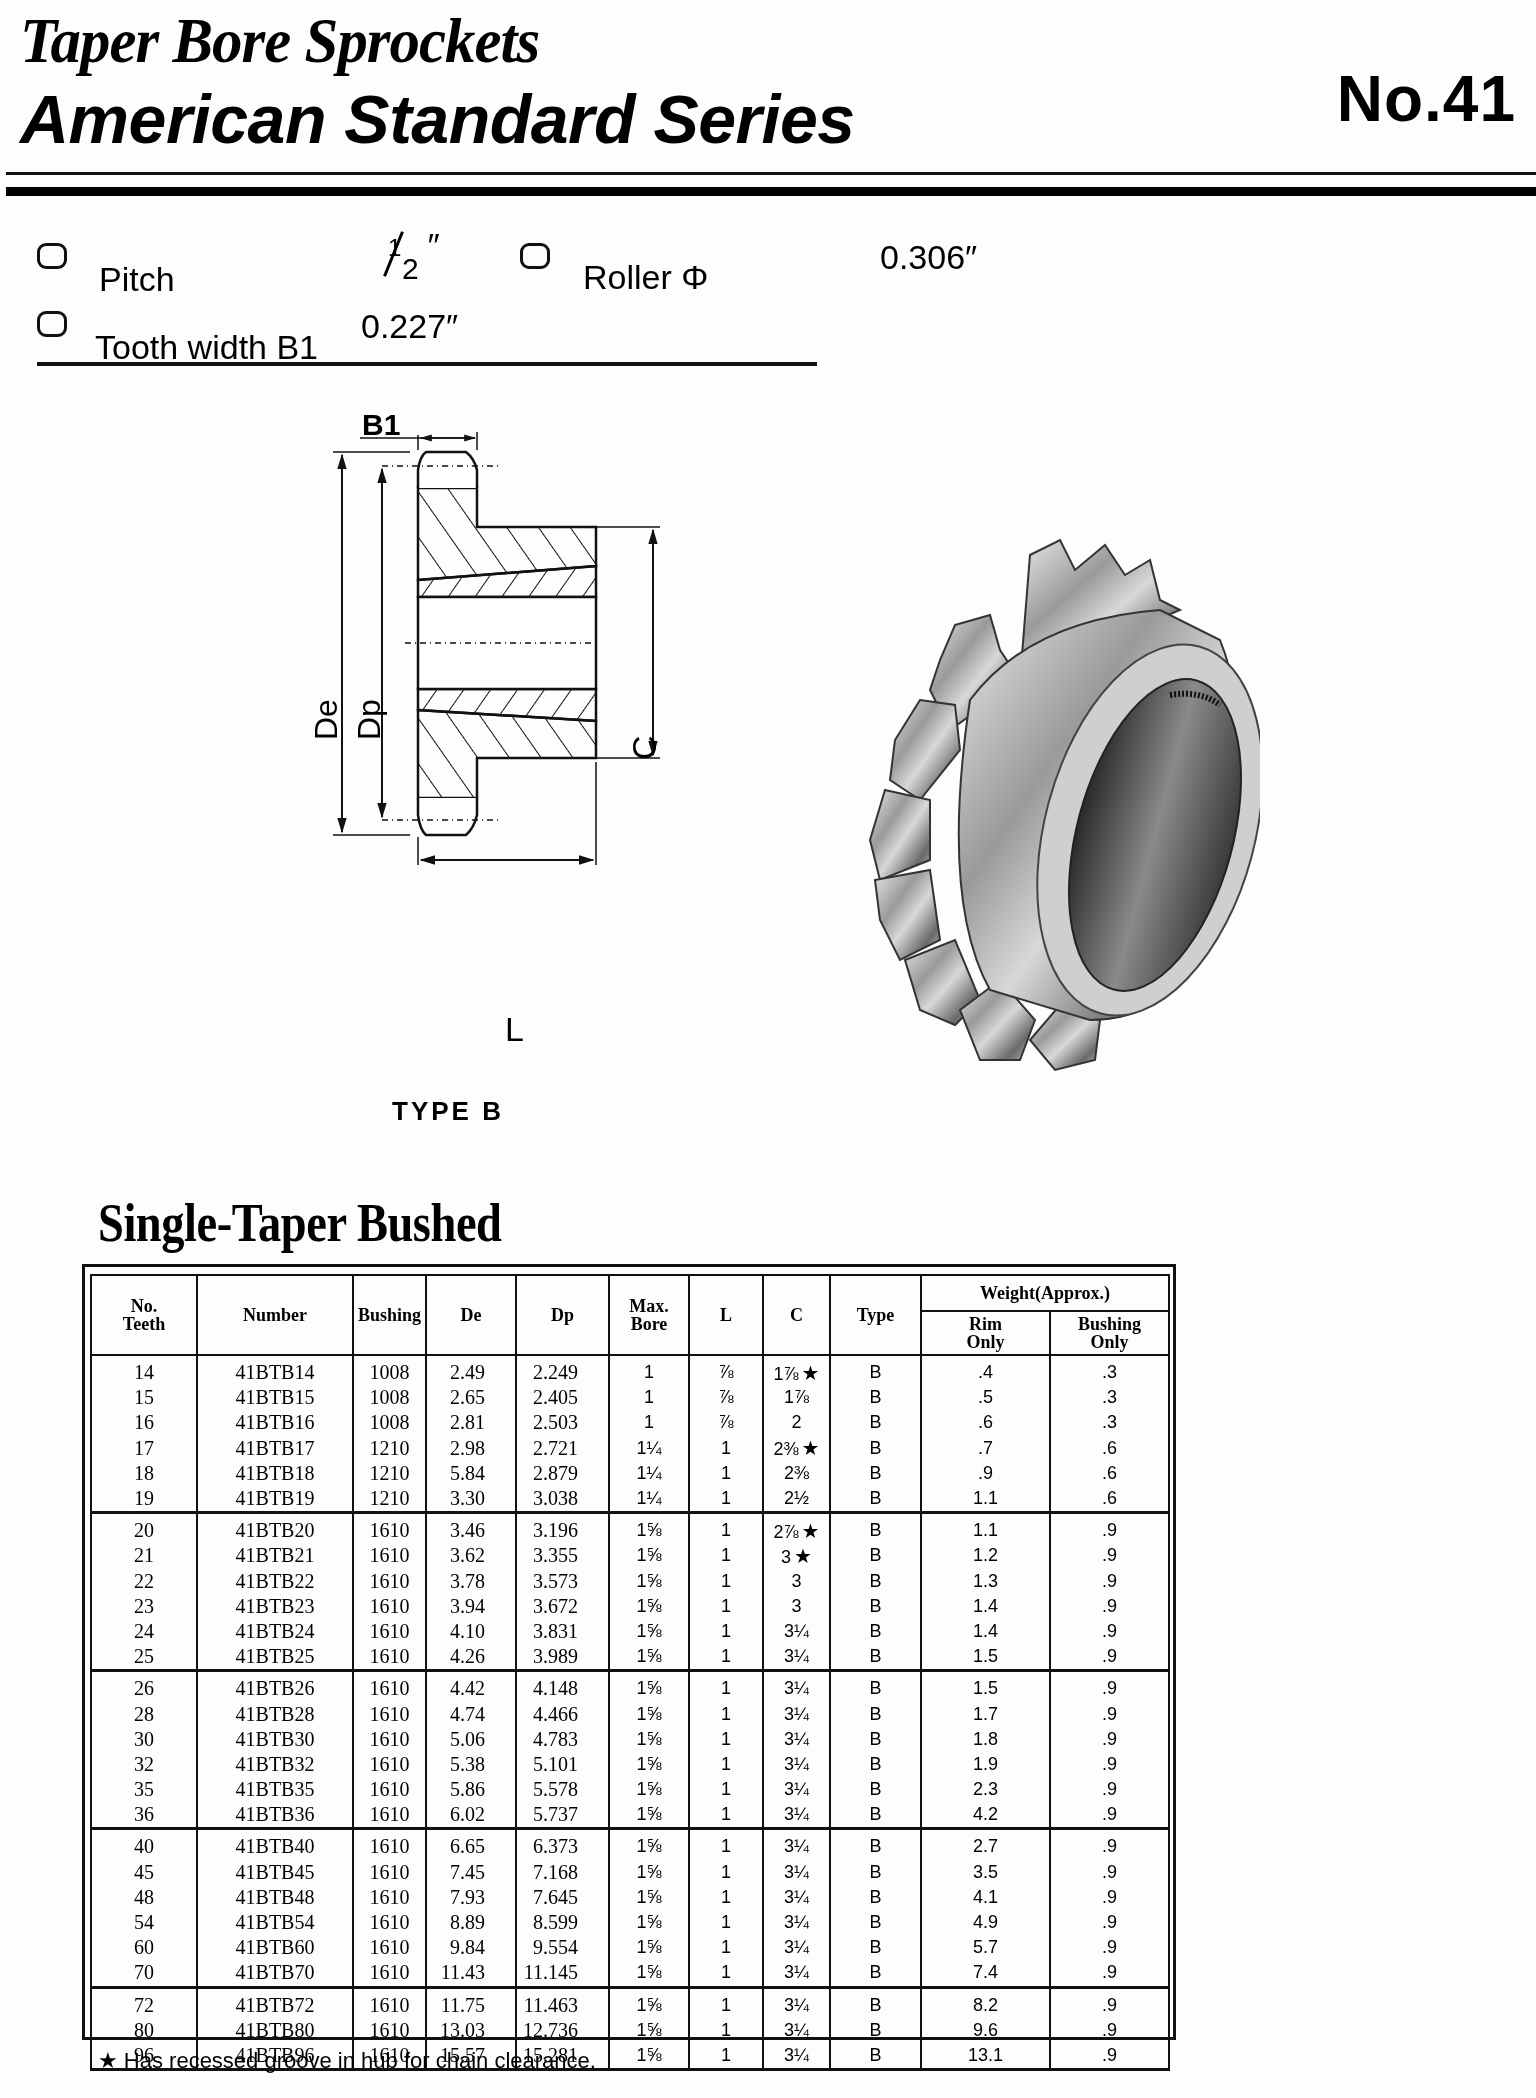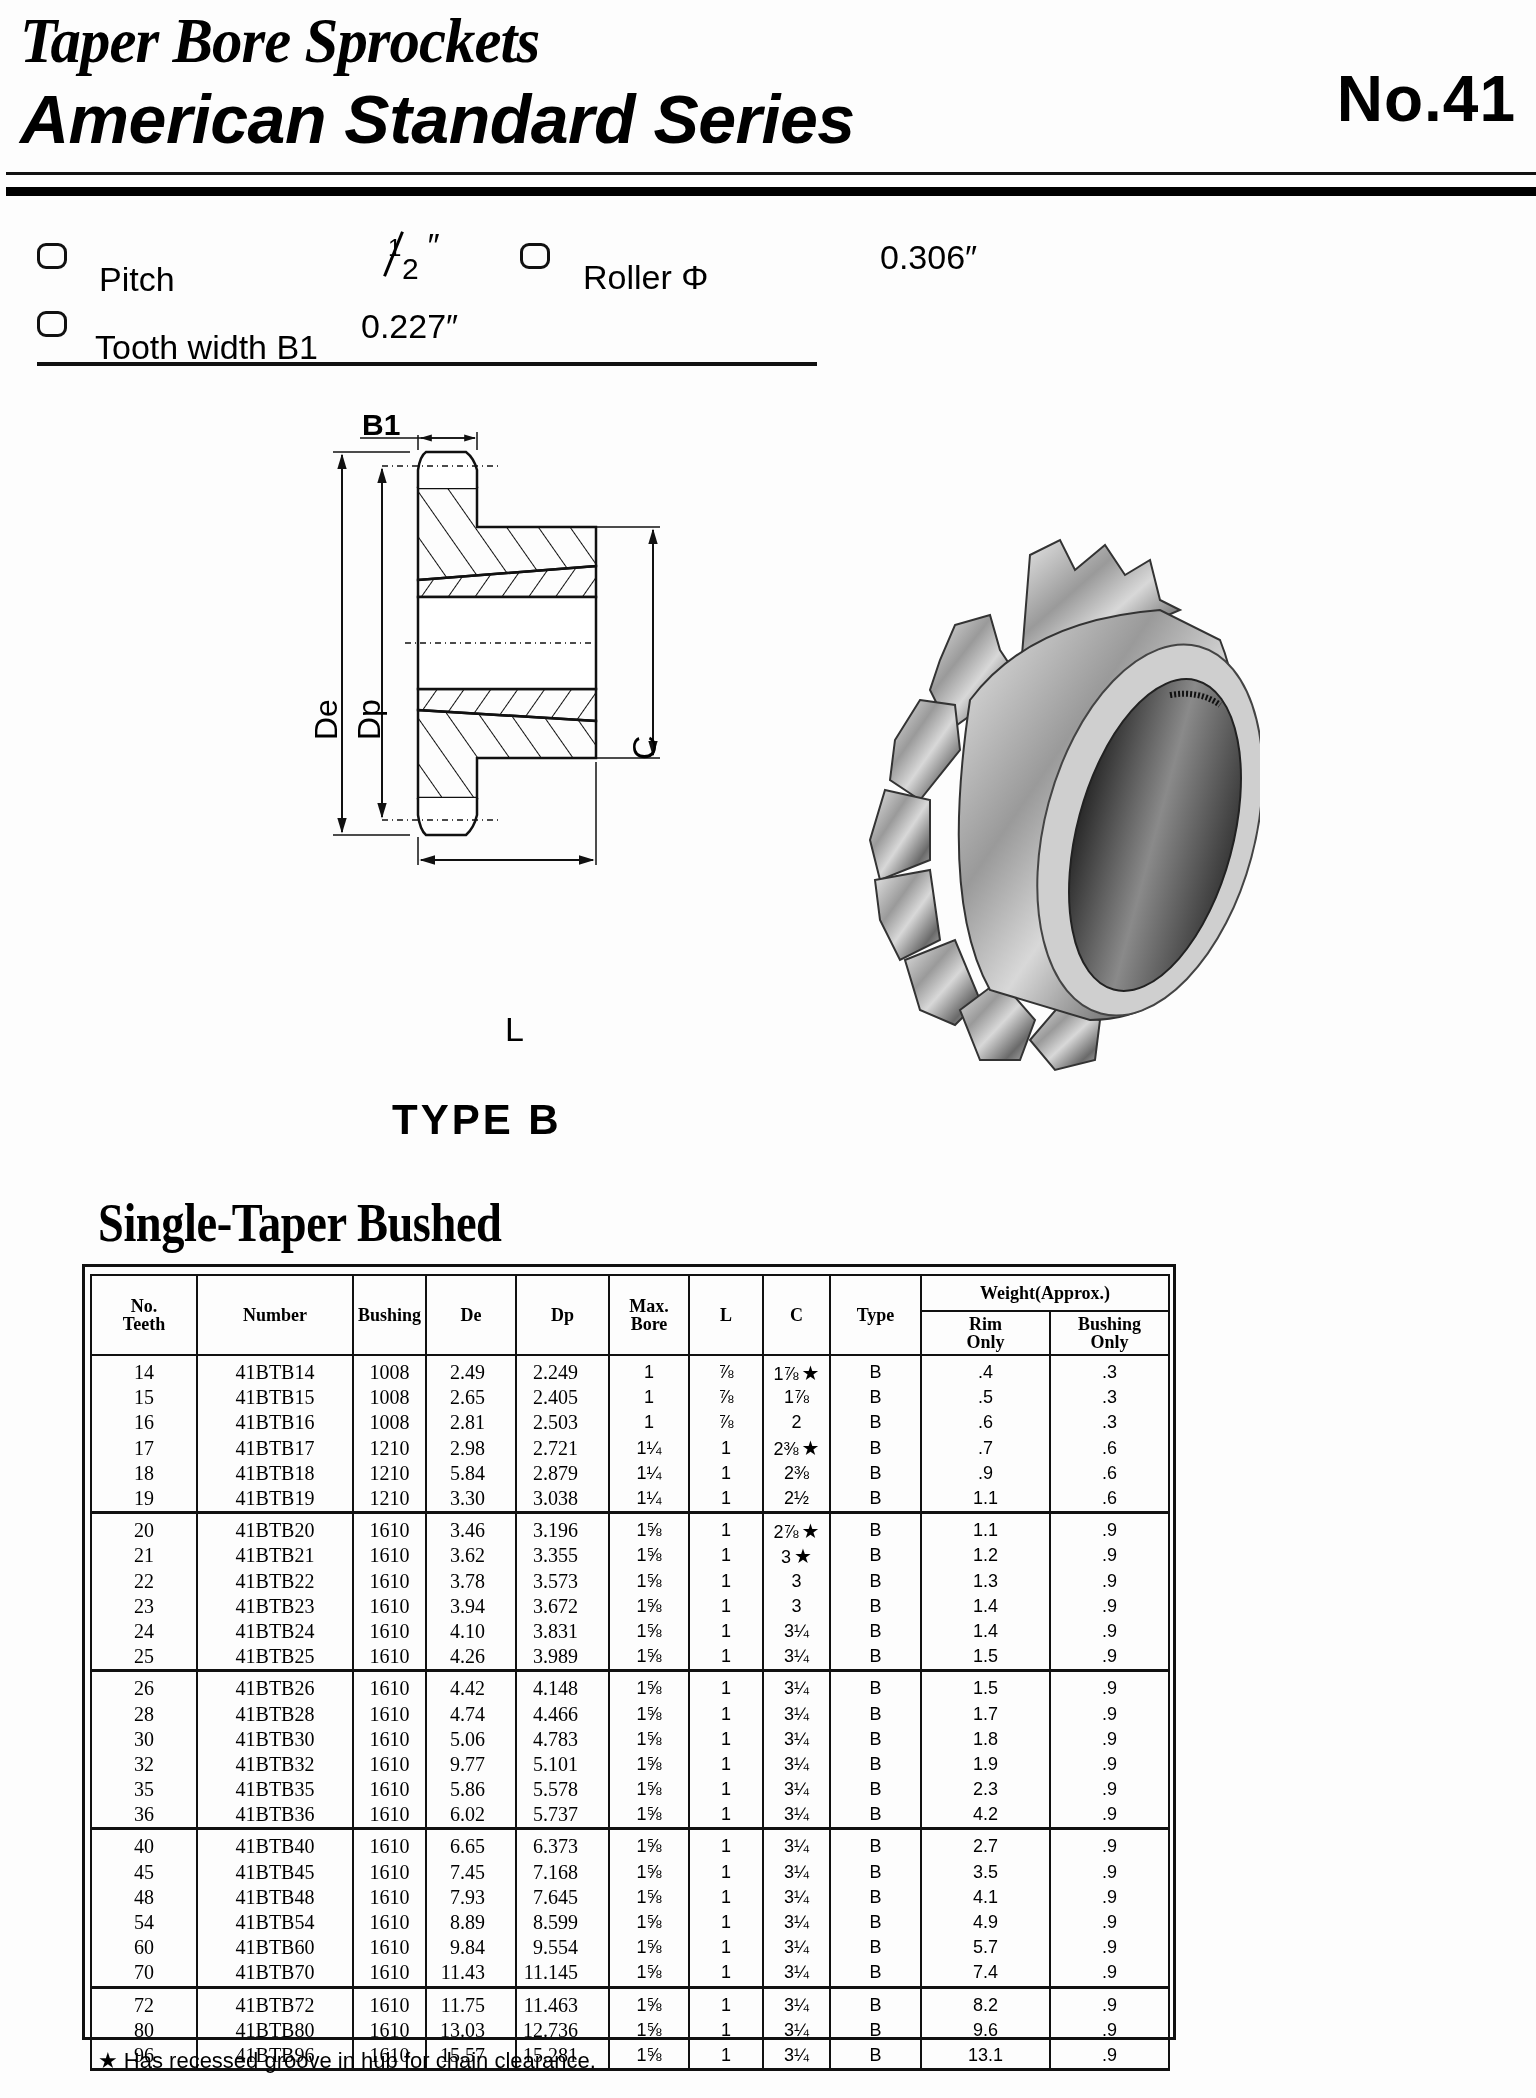--- a/index.html
+++ b/index.html
@@ -19,21 +19,21 @@
   table.spec{position:absolute;left:90px;top:1274px;width:1078px;border-collapse:collapse;table-layout:fixed;}
   table.spec th{font-family:"Liberation Serif",serif;font-weight:bold;font-size:18px;line-height:18px;border:2px solid #111;padding:0;transform-origin:center;}
   table.spec td{font-size:18px;height:25.2px;padding:0;text-align:center;border-left:2px solid #111;border-right:2px solid #111;}
   table.spec td.serif{font-family:"Liberation Serif",serif;font-size:20px;}
   table.spec td.num{text-align:right;padding-right:30px;font-family:"Liberation Serif",serif;font-size:20px;}
   table.spec td.sans{font-family:"Liberation Sans",sans-serif;font-size:18px;}
   table.spec tr.grp-end td{border-bottom:3px solid #111;}
   table.spec tr.grp-start td{padding-top:4px;}
   .star{font-size:20px;margin-left:3px;}
   .footnote{left:98px;top:2048px;font-size:22px;white-space:nowrap;}
-  .type-b{left:392px;top:1096px;font-size:42px;font-weight:bold;letter-spacing:3px;}
+  .type-b{left:392px;top:1096px;font-size:26px;font-weight:bold;letter-spacing:3px;}
   .photo{left:860px;top:500px;}
 </style>
 </head>
 <body>
 
 <div class="abs title1">Taper Bore Sprockets</div>
 <div class="abs title2">American Standard Series</div>
 <div class="abs series-no">No.41</div>
 <div class="abs rule-thin"></div>
 <div class="abs rule-thick"></div>
@@ -377,21 +377,21 @@
         <td class="sans">1</td>
         <td class="sans">3¼</td>
         <td class="sans">B</td>
         <td class="sans">1.8</td>
         <td class="sans" colspan="2">.9</td>
       </tr>
       <tr>
         <td class="serif">32</td>
         <td class="serif">41BTB32</td>
         <td class="serif">1610</td>
-        <td class="num">9.77</td>
+        <td class="num">5.38</td>
         <td class="num">5.101</td>
         <td class="sans">1⅝</td>
         <td class="sans">1</td>
         <td class="sans">3¼</td>
         <td class="sans">B</td>
         <td class="sans">1.9</td>
         <td class="sans" colspan="2">.9</td>
       </tr>
       <tr>
         <td class="serif">35</td>

